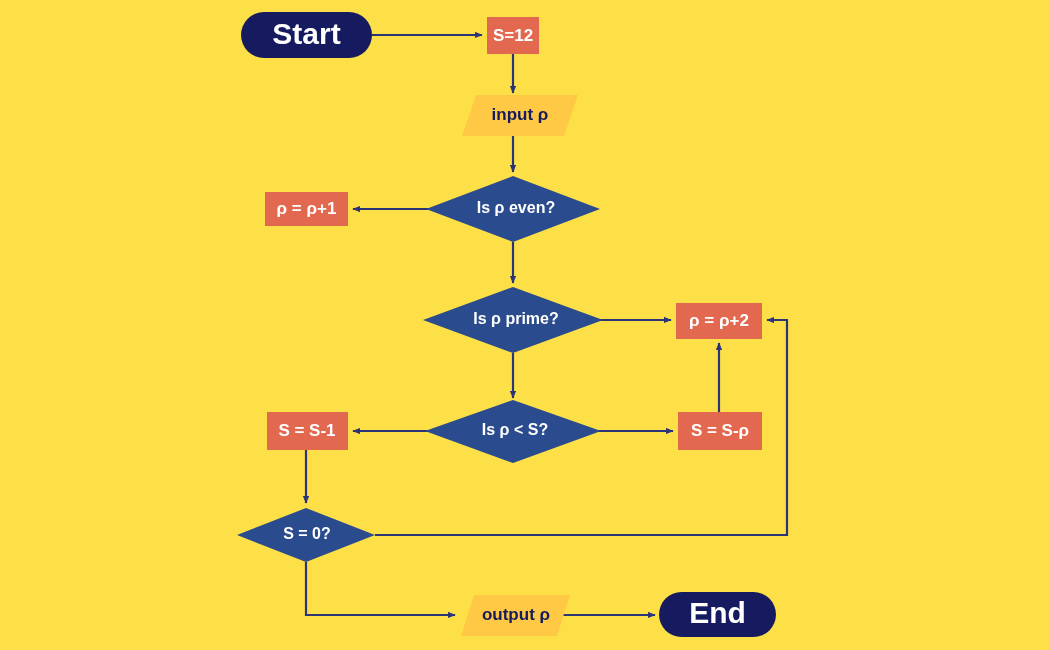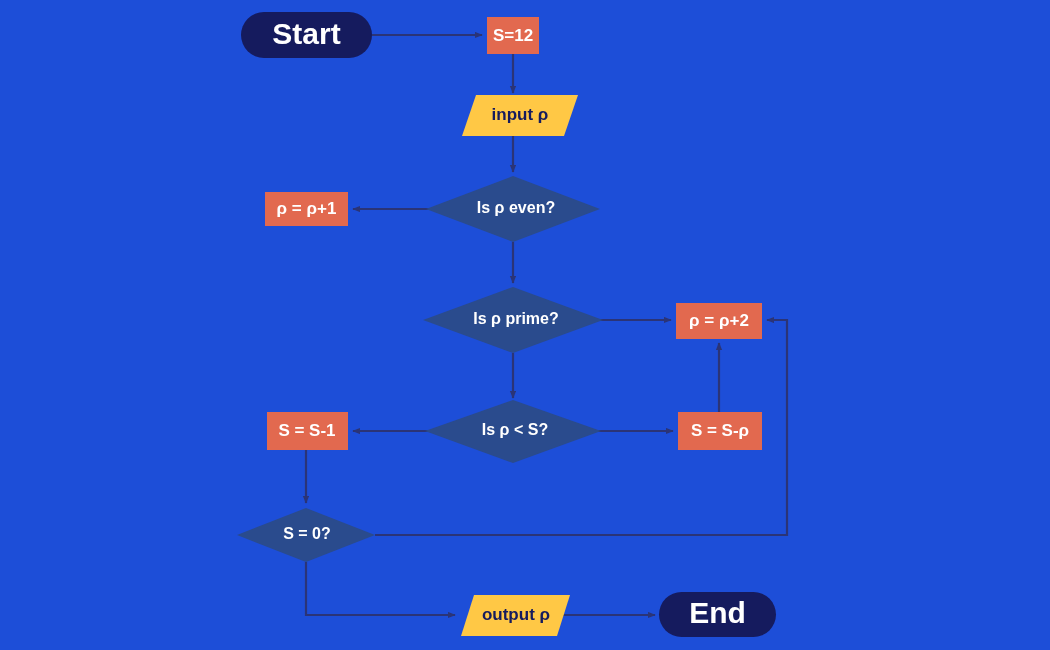--- a/index.html
+++ b/index.html
@@ -10,21 +10,21 @@
   body {
     width: 1050px;
     height: 650px;
     overflow: hidden;
     font-family: "Liberation Sans", sans-serif;
   }
   #flowchart-root {
     position: relative;
     width: 1050px;
     height: 650px;
-    background: #1d4ed8;
+    background: #fde047;
   }
   svg#flow-svg {
     display: block;
     width: 1050px;
     height: 650px;
   }
   .node-label {
     font-family: "Liberation Sans", sans-serif;
     font-weight: bold;
     text-anchor: middle;

